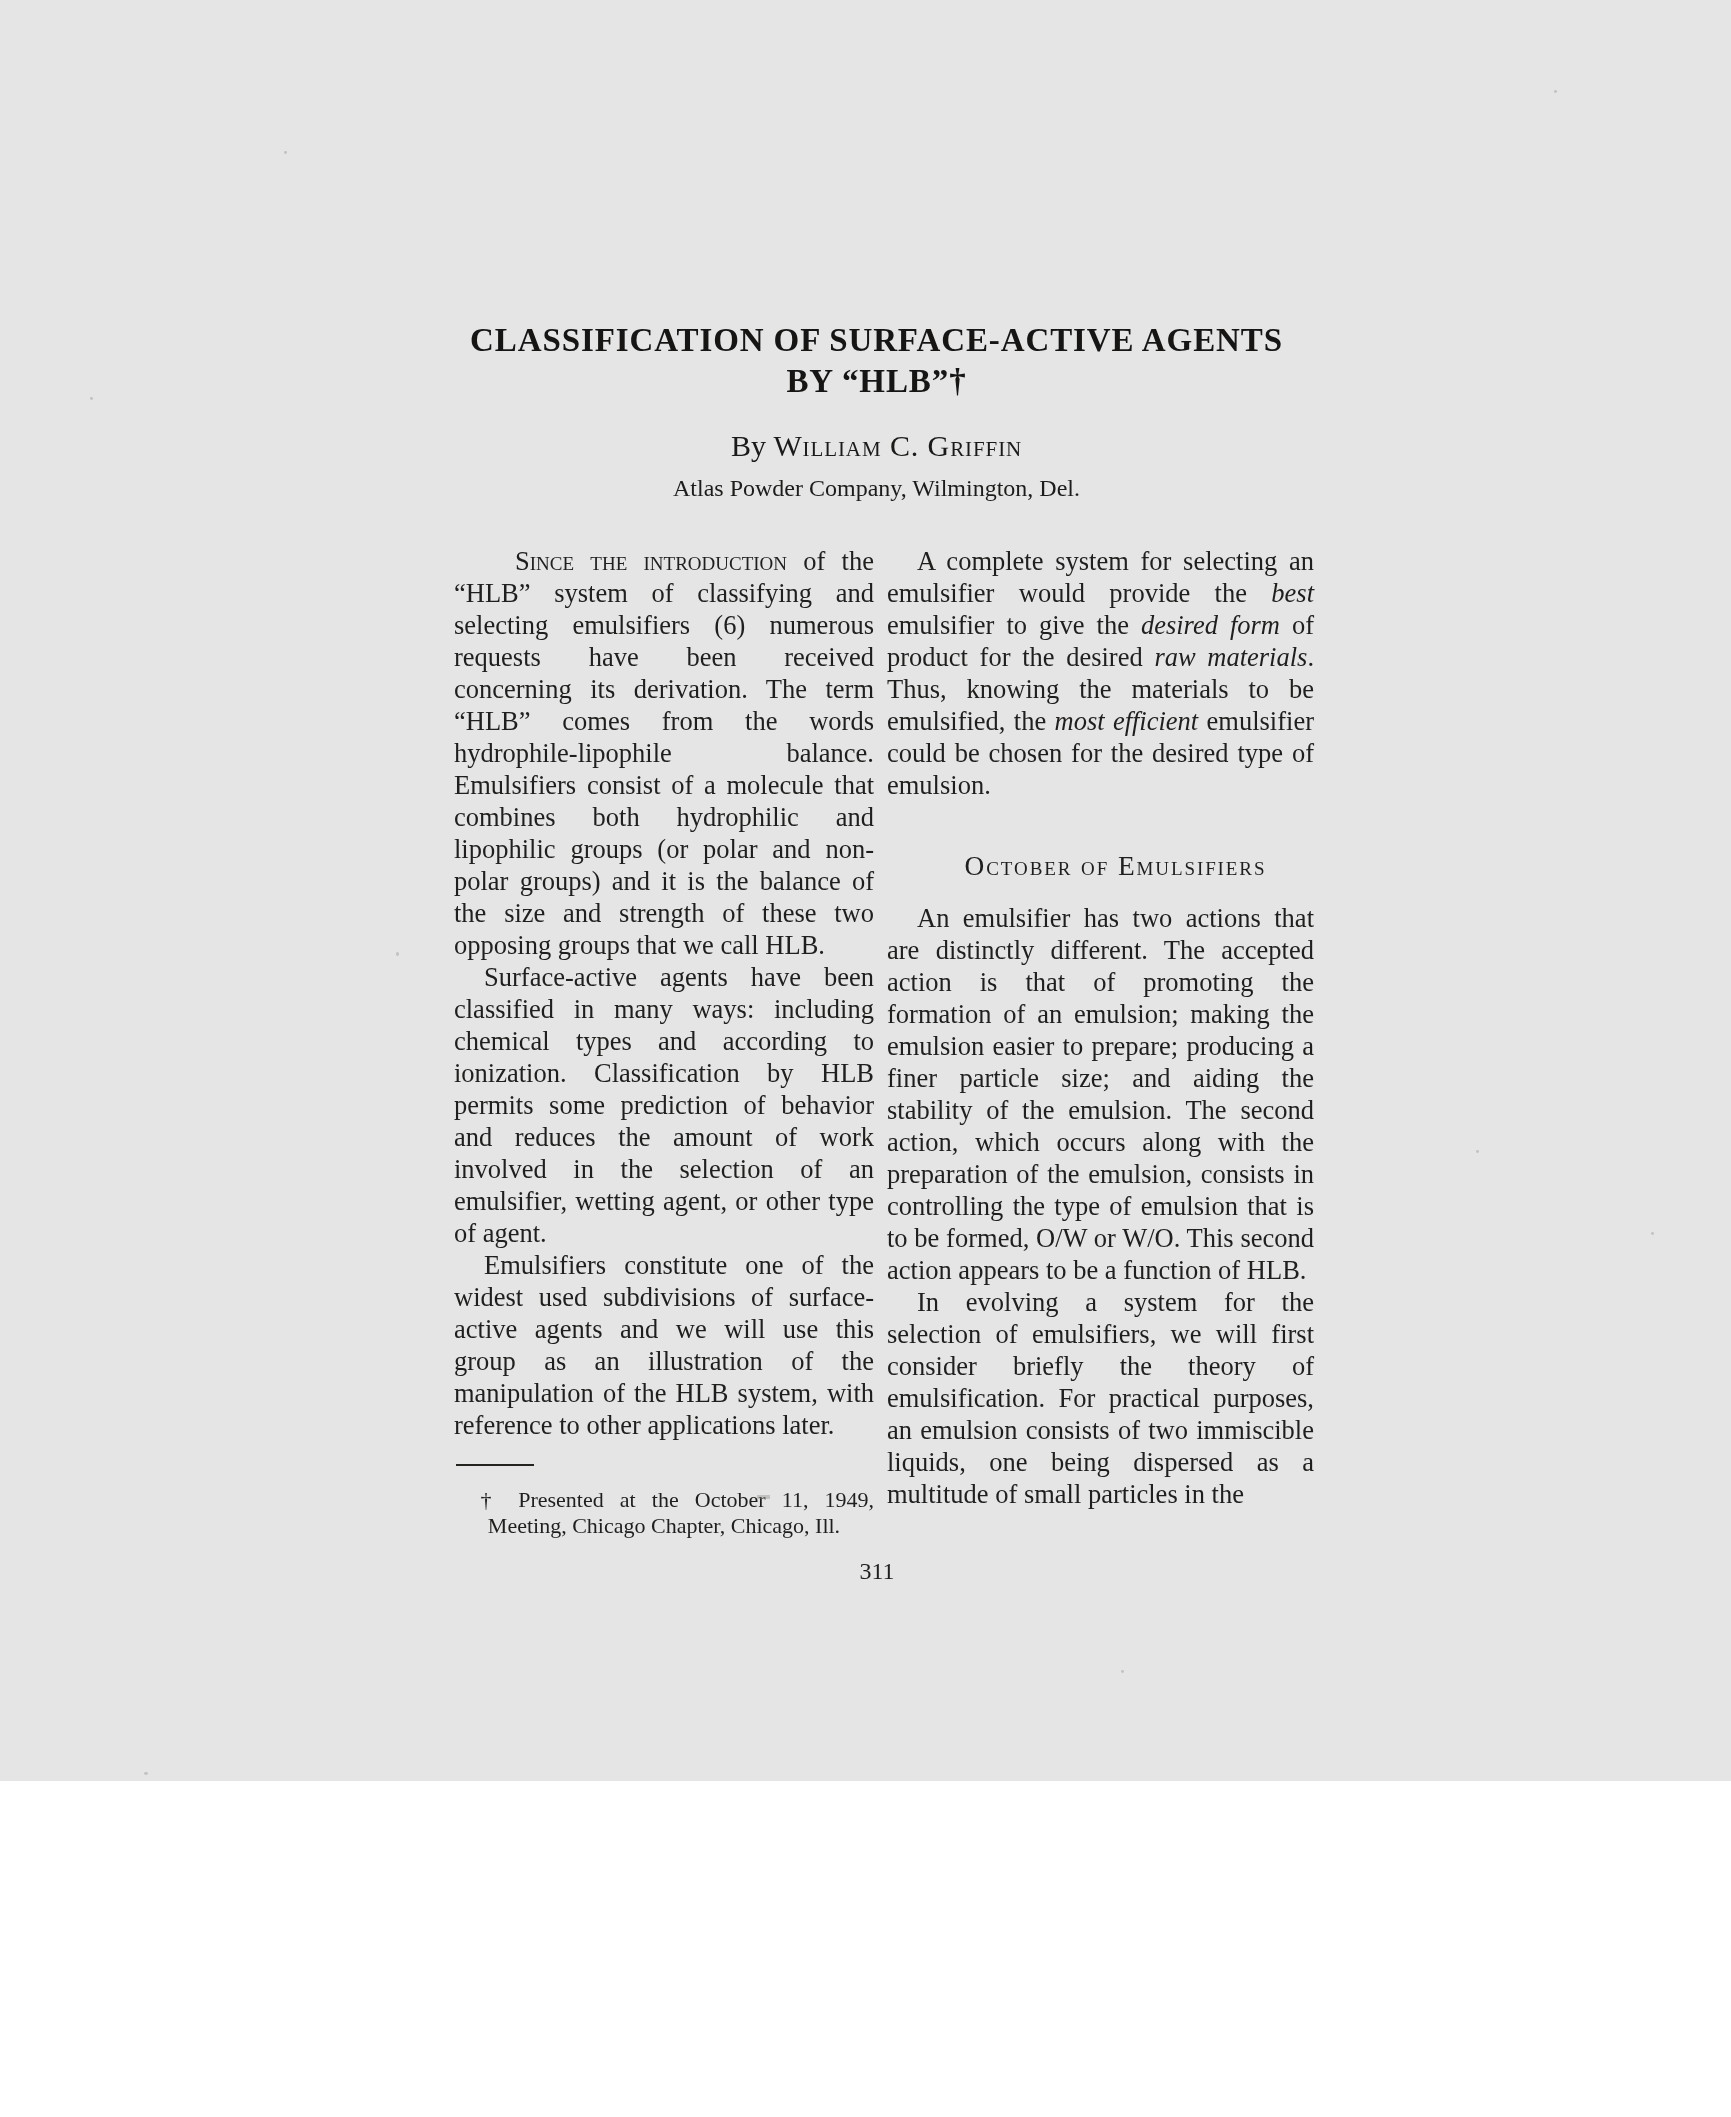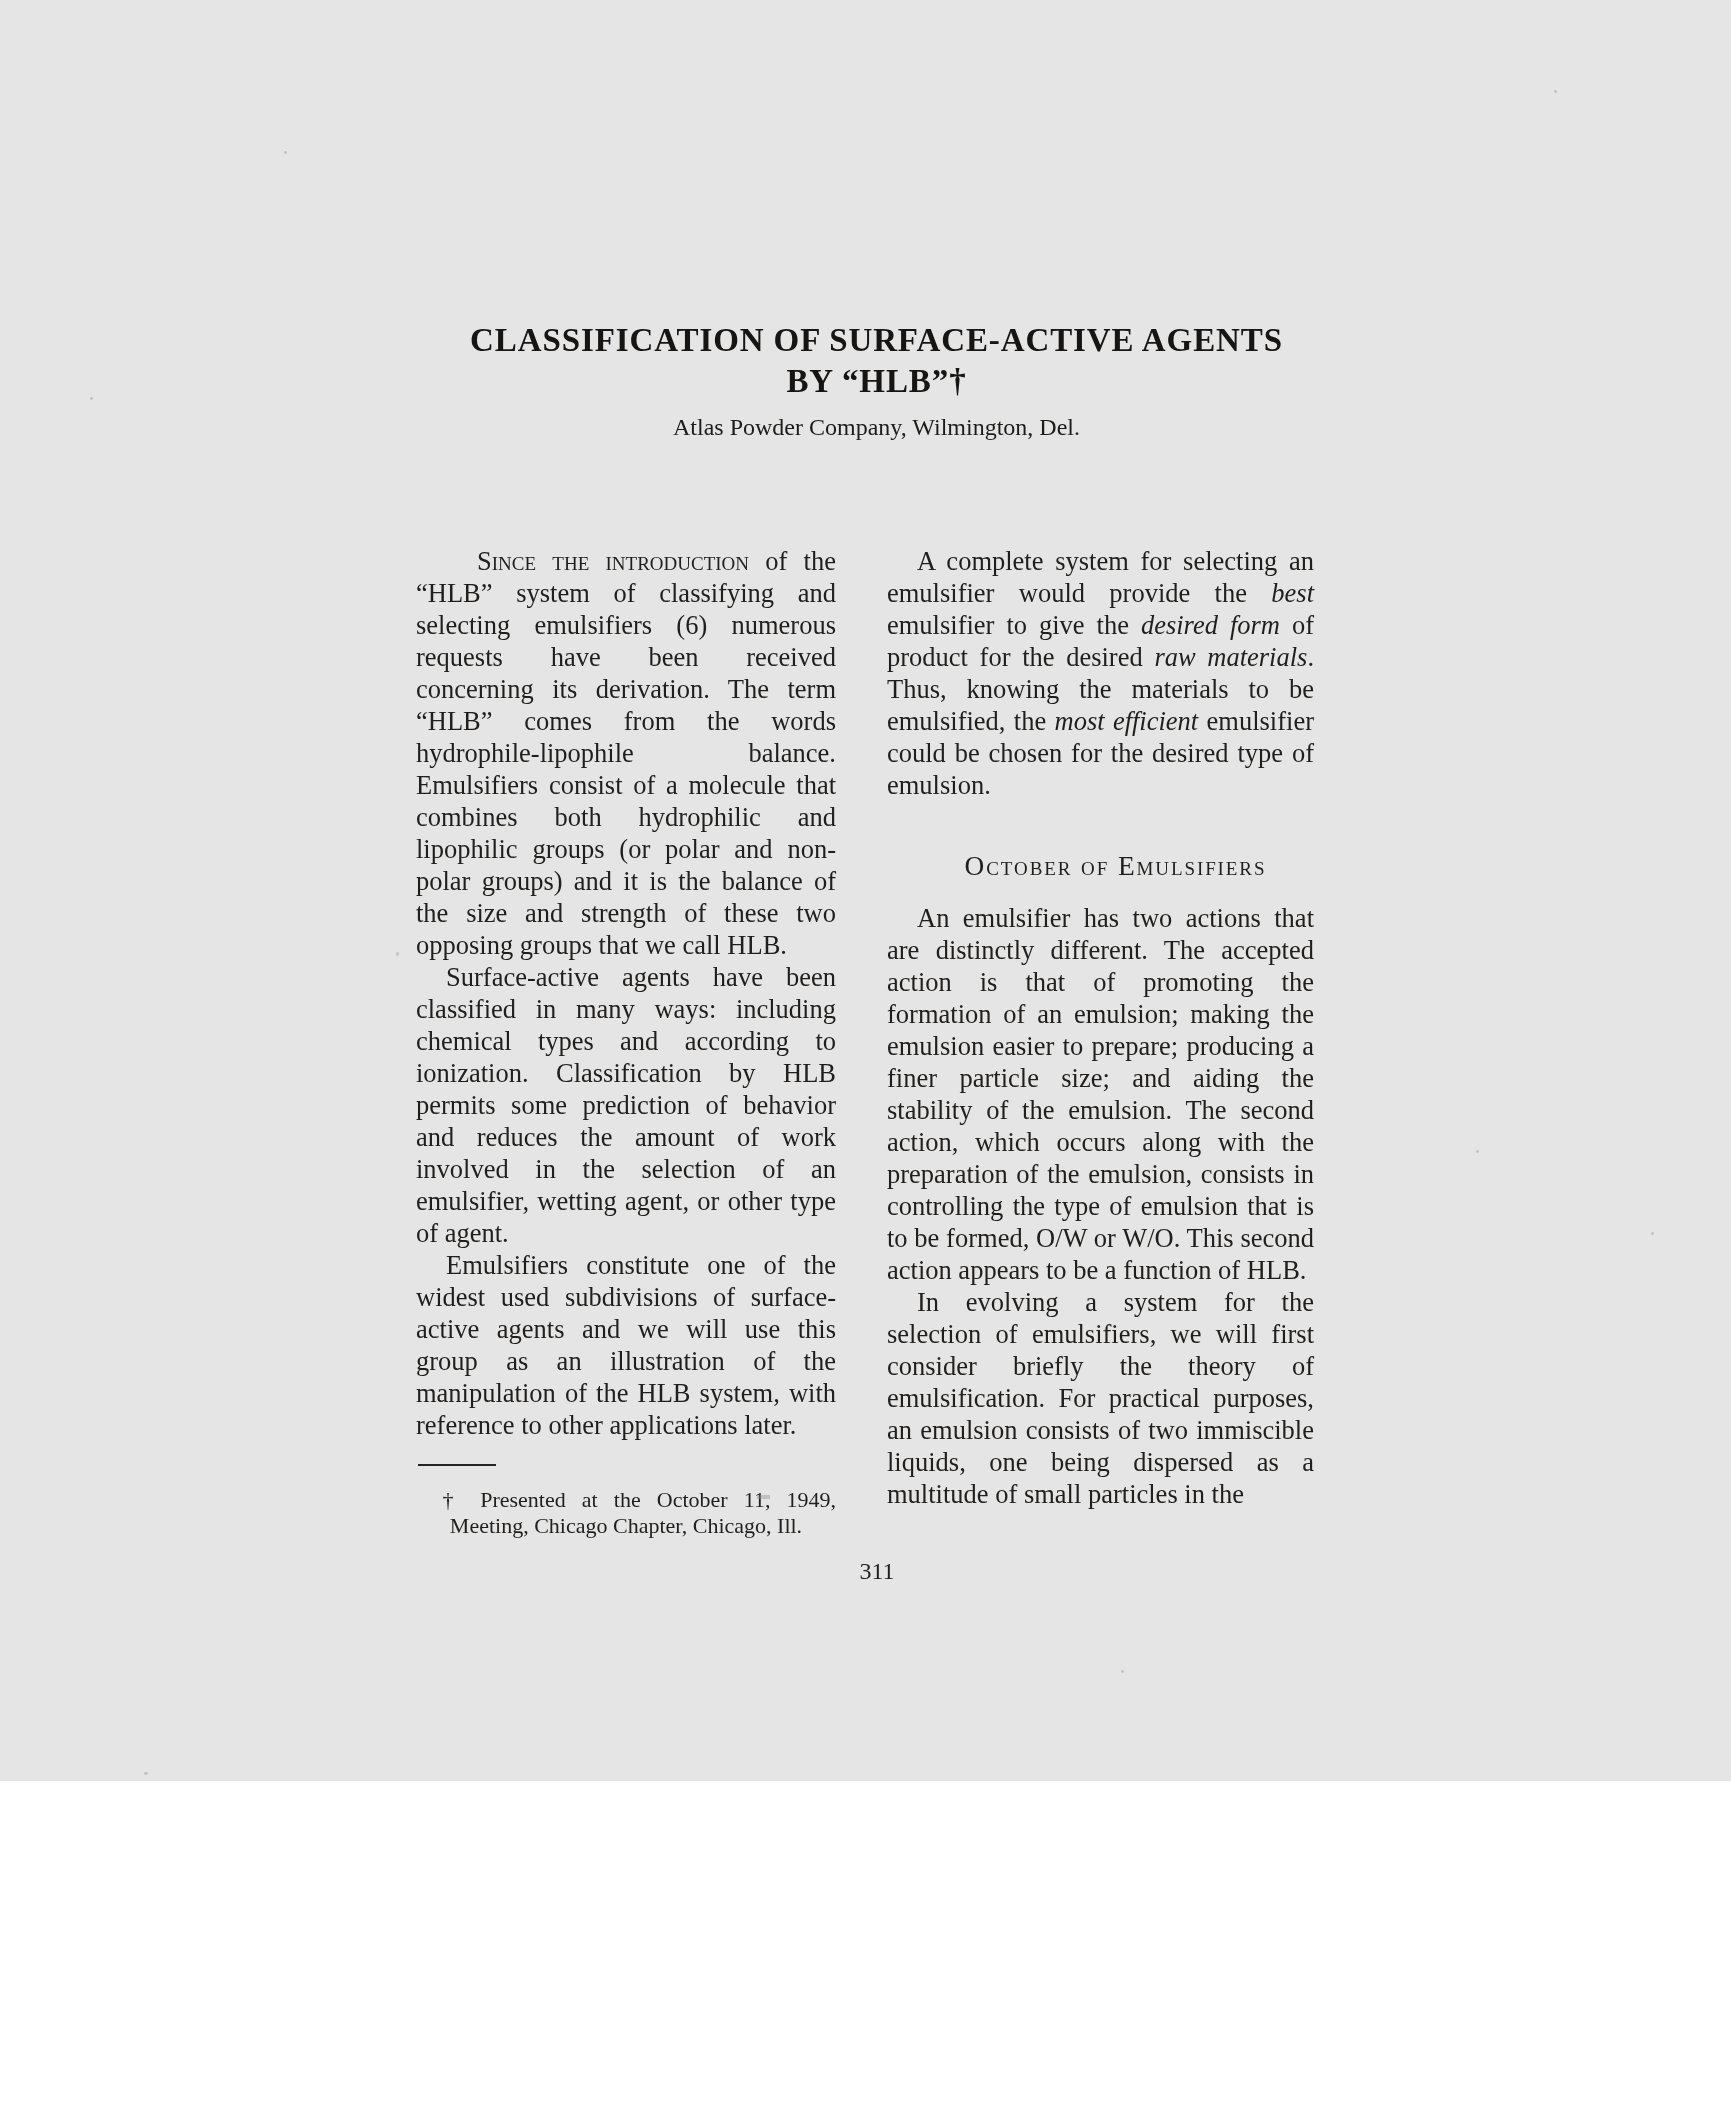--- a/index.html
+++ b/index.html
@@ -45,21 +45,21 @@
 
   
   .col {
     position: absolute;
     top: 545px;
     font-size: 26.5px;
     line-height: 32px;
     text-align: justify;
     color: #201f1d;
   }
-  .col-left  { left: 416px; width: 420px; }
+  .col-left  { left: 454px; width: 420px; }
   .col-right { left: 887px; width: 427px; }
 
   .col p { margin: 0; text-indent: 30px; }
   .col p.opener { text-indent: 61px; }
 
   .sc { font-variant: small-caps; }
   .it { font-style: italic; }
 
   .section-heading {
     font-variant: small-caps;
@@ -115,20 +115,21 @@
   }
 </style>
 </head>
 <body>
 
 <div class="page">
 
   <div class="titles">
     <div class="title-line">CLASSIFICATION OF SURFACE-ACTIVE AGENTS</div>
     <div class="title-line">BY “HLB”†</div>
+    <div class="byline"><span>By </span><span class="sc">William C. Griffin</span></div>
     <div class="affiliation">Atlas Powder Company, Wilmington, Del.</div>
   </div>
 
   <div class="col col-left">
     <p class="opener"><span class="sc">Since the introduction</span><span> of the “HLB” system of classifying and selecting emulsifiers (6) numerous requests have been received concerning its derivation. The term “HLB” comes from the words hydrophile-lipophile balance. Emulsifiers consist of a molecule that combines both hydrophilic and lipophilic groups (or polar and non-polar groups) and it is the balance of the size and strength of these two opposing groups that we call HLB.</span></p>
     <p>Surface-active agents have been classified in many ways: including chemical types and according to ionization. Classification by HLB permits some prediction of behavior and reduces the amount of work involved in the selection of an emulsifier, wetting agent, or other type of agent.</p>
     <p>Emulsifiers constitute one of the widest used subdivisions of surface-active agents and we will use this group as an illustration of the manipulation of the HLB system, with reference to other applications later.</p>
 
     <div class="footnote">
       <div class="fn-rule"></div>

